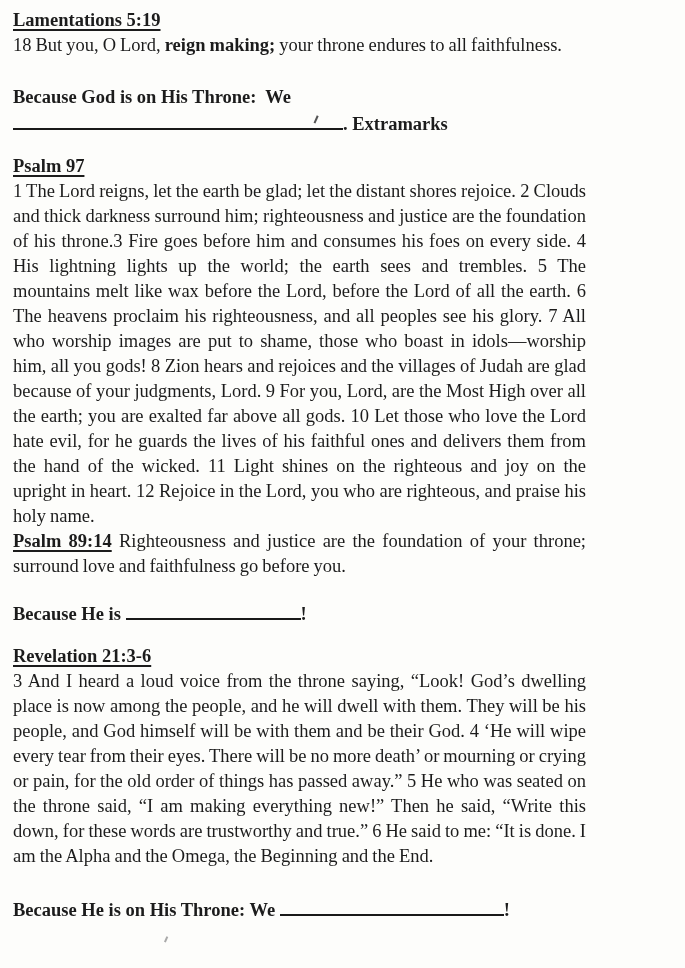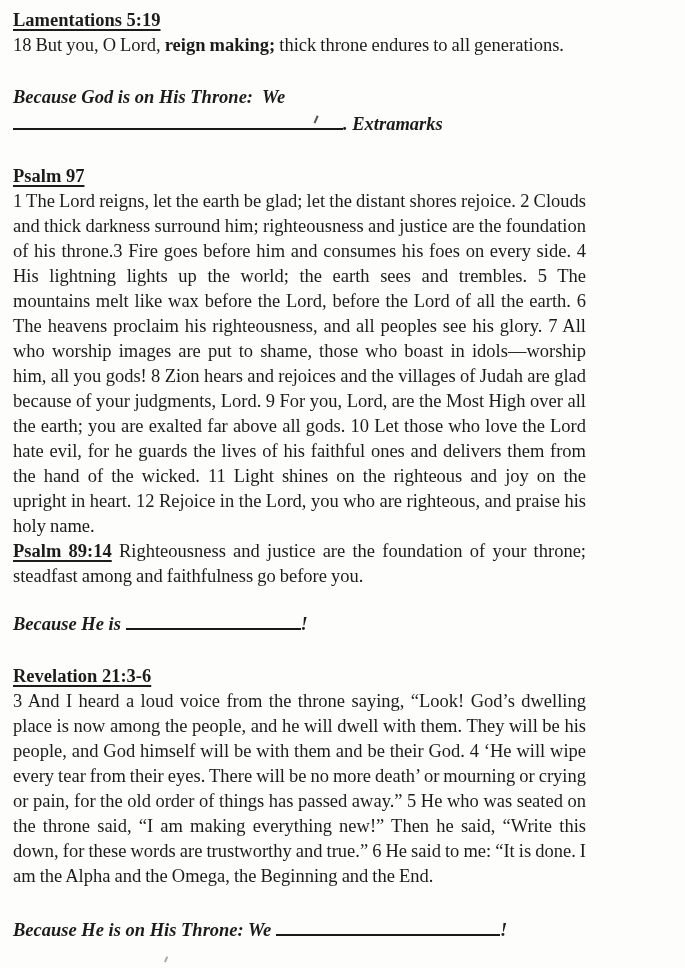--- a/index.html
+++ b/index.html
@@ -41,68 +41,67 @@
   .inline-heading{
     font-weight:700;
     text-decoration:underline;
     text-decoration-thickness:2px;
     text-underline-offset:3px;
   }
   .prompt{
     position:relative;
     font-weight:700;
     line-height:27px;
-    font-style:italic;
   }
   .plabel{
     font-weight:700;
     white-space:pre-wrap;
   }
   .blank{
     display:inline-block;
     border-bottom:2px solid var(--rule);
     height:2px;
     vertical-align:baseline;
   }
   .w1{width:330px;}
   .w2{width:175px;}
   .w3{width:224px;}
   .mt-verse-gap{margin-top:26px;}
-  .mt-sec{margin-top:26px;}
+  .mt-sec{margin-top:16px;}
   .mt-p2{margin-top:22px;}
   .mt-last{margin-top:28px;}
   .artifact{
     position:absolute;
     width:3px;height:8px;
     border-left:2px solid #555;
     transform:rotate(24deg);
   }
   .a1{left:302px;top:32px;}
   .a2{left:152px;top:40px;border-left-color:#a9a9a9;height:6px;}
 </style>
 </head>
 <body>
 
 <div class="page">
 
   <section>
     <h2 class="heading">Lamentations 5:19</h2>
-    <p class="body"><span>18 But you, O Lord, </span><span class="b">reign making;</span><span> thick throne endures to all generations.</span></p>
+    <p class="body"><span>18 But you, O Lord, </span><span class="b">reign making;</span><span> your throne endures to all faithfulness.</span></p>
   </section>
 
   <div class="prompt mt-verse-gap"><span class="plabel">Because God is on His Throne:  We </span><span class="blank w1"></span><span class="plabel">.</span>
 Extramarks    <span class="artifact a1"></span>
   </div>
 
   <section class="mt-sec">
     <h2 class="heading">Psalm 97</h2>
     <p class="body just">1 The Lord reigns, let the earth be glad; let the distant shores rejoice. 2 Clouds and thick darkness surround him; righteousness and justice are the foundation of his throne.3 Fire goes before him and consumes his foes on every side. 4 His lightning lights up the world; the earth sees and trembles. 5 The mountains melt like wax before the Lord, before the Lord of all the earth. 6 The heavens proclaim his righteousness, and all peoples see his glory. 7 All who worship images are put to shame, those who boast in idols—worship him, all you gods! 8 Zion hears and rejoices and the villages of Judah are glad because of your judgments, Lord. 9 For you, Lord, are the Most High over all the earth; you are exalted far above all gods. 10 Let those who love the Lord hate evil, for he guards the lives of his faithful ones and delivers them from the hand of the wicked. 11 Light shines on the righteous and joy on the upright in heart. 12 Rejoice in the Lord, you who are righteous, and praise his holy name.</p>
   </section>
 
-  <p class="body just mt-sec"><span class="inline-heading">Psalm 89:14</span><span> Righteousness and justice are the foundation of your throne; steadfast among and faithfulness go before you.</span></p>
+  <p class="body just mt-sec"><span class="inline-heading">Psalm 89:14</span><span> Righteousness and justice are the foundation of your throne; surround love and faithfulness go before you.</span></p>
 
   <div class="prompt mt-p2"><span class="plabel">Because He is </span><span class="blank w2"></span><span class="plabel">!</span>
   </div>
 
   <section class="mt-sec">
     <h2 class="heading">Revelation 21:3-6</h2>
     <p class="body just">3 And I heard a loud voice from the throne saying, “Look! God’s dwelling place is now among the people, and he will dwell with them. They will be his people, and God himself will be with them and be their God. 4 ‘He will wipe every tear from their eyes. There will be no more death’ or mourning or crying or pain, for the old order of things has passed away.” 5 He who was seated on the throne said, “I am making everything new!” Then he said, “Write this down, for these words are trustworthy and true.” 6 He said to me: “It is done. I am the Alpha and the Omega, the Beginning and the End.</p>
   </section>
 
   <div class="prompt mt-last"><span class="plabel">Because He is on His Throne: We </span><span class="blank w3"></span><span class="plabel">!</span>

